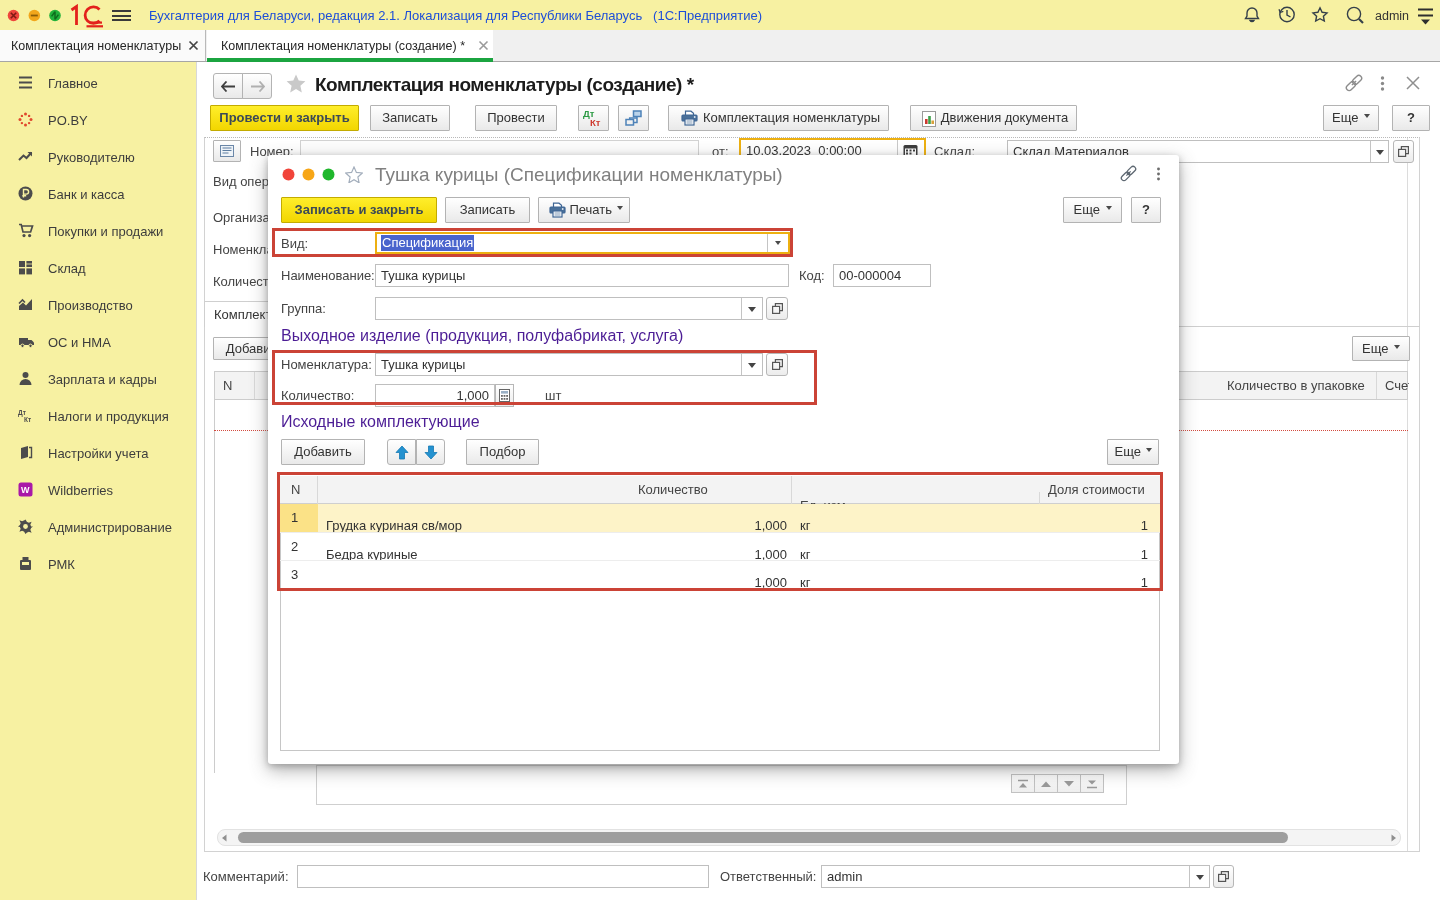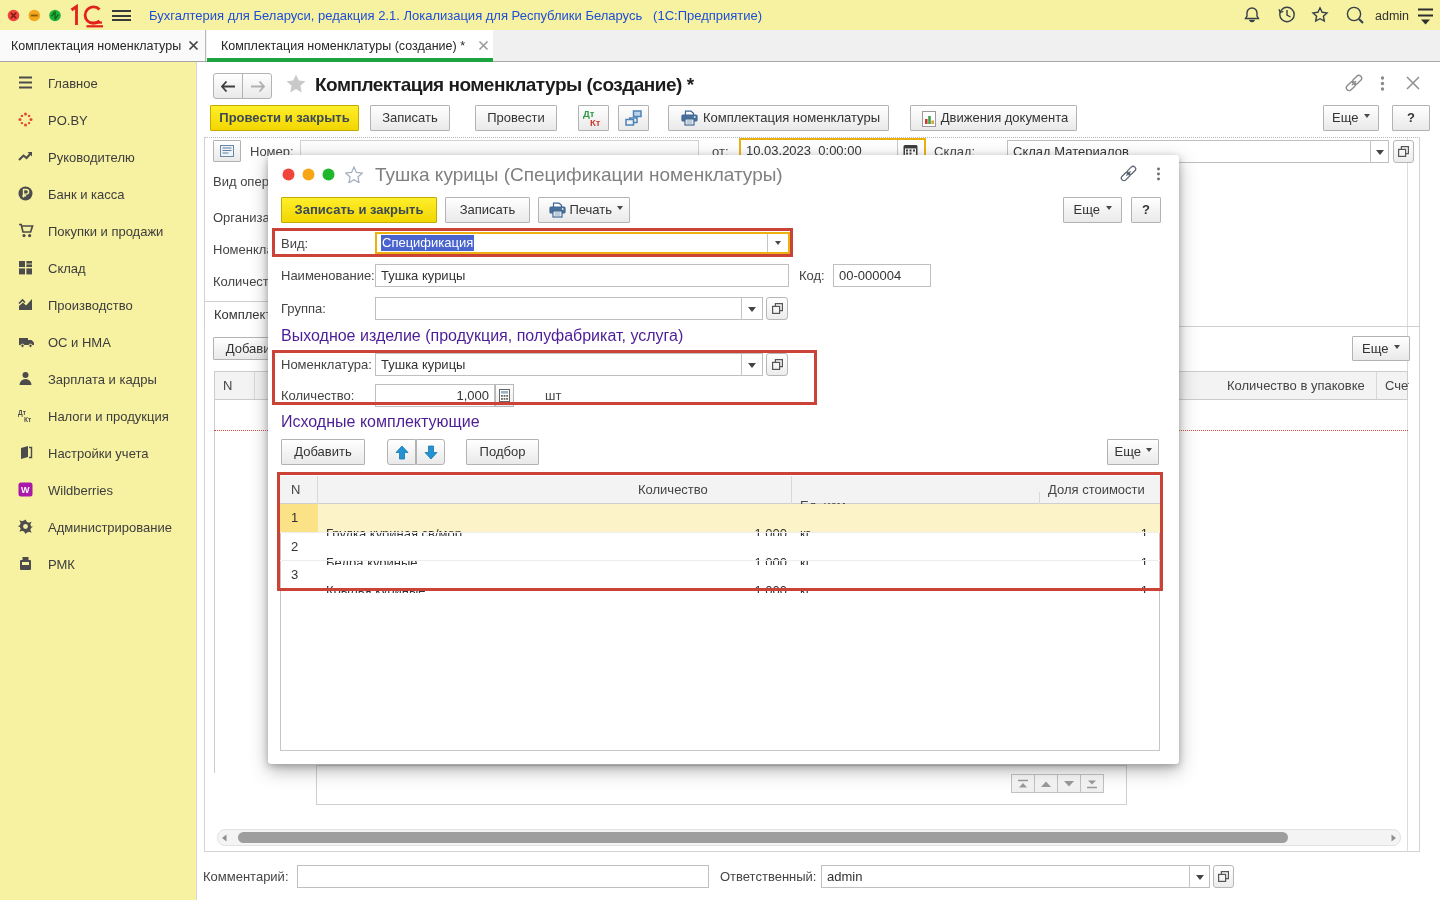--- a/index.html
+++ b/index.html
@@ -9,21 +9,21 @@
 .lbl { position:absolute; font-size:13px; color:#444; white-space:nowrap; }
 .btn { position:absolute; border:1px solid #b3b3b3; border-radius:1px; background:linear-gradient(#ffffff,#e9e9e9); color:#333; font-size:13px; text-align:center; white-space:nowrap; }
 .btn-y { background:linear-gradient(#ffee2b,#f2d600); border-color:#c3ab00; font-weight:bold; color:#3c4a56; }
 .inp { position:absolute; border:1px solid #bfbfbf; background:#fff; font-size:13px; padding:0 5px; white-space:nowrap; overflow:hidden; line-height:21px; }
 .redbox { position:absolute; border:3px solid #cb4336; z-index:40; }
 .grn { position:absolute; color:#4c1d95; font-size:16px; white-space:nowrap; }
 .caret { display:inline-block; width:0; height:0; border:3.5px solid transparent; border-top:4.5px solid #4a4a4a; vertical-align:middle; margin-bottom:2px; }
 .ddbtn { position:absolute; border-left:1px solid #c4c4c4; background:#fff; text-align:center; }
 .ddbtn i { display:inline-block; width:0; height:0; border:4px solid transparent; border-top:5px solid #444; margin-top:9px; }
 .openbtn { position:absolute; border:1px solid #b7b7b7; border-radius:3px; background:linear-gradient(#fff,#ececec); }
-.tbl-cell { position:absolute; overflow:hidden; white-space:nowrap; padding:16px 8px; line-height:28px; font-size:13px; color:#333; }
+.tbl-cell { position:absolute; overflow:hidden; white-space:nowrap; padding:8px 8px; line-height:28px; font-size:13px; color:#333; }
 .hdr-cell { position:absolute; overflow:hidden; white-space:nowrap; padding:0 8px; line-height:28px; font-size:13px; color:#444; border-right:1px solid #d8d8d8; }
 .navbtn { position:absolute; width:24px; height:19px; border:1px solid #c2c2c2; background:linear-gradient(#fdfdfd,#eee); text-align:center; }
 .mi { position:absolute; left:0; width:197px; height:37px; }
 .mi svg { position:absolute; left:18px; top:11px; }
 .mi span { position:absolute; left:48px; top:12px; font-size:13px; color:#3d3d3d; }
 </style></head>
 <body>
 <div id="page">
 
 <div class="ab" id="topbar" style="left:0;top:0;width:1440px;height:30px;background:#f7f1a2;">
@@ -474,21 +474,20 @@
   </div>
   <div class="ab trow" style="left:12px;top:377px;width:880px;height:28px;border-top:1px solid #ededed;">
     <div class="tbl-cell" style="left:0;top:0;width:38px;height:28px;padding:0 0 0 11px;">2</div>
     <div class="tbl-cell" style="left:38px;top:0;width:312px;height:28px;">Бедра куриные</div>
     <div class="tbl-cell" style="left:350px;top:0;width:162px;height:28px;text-align:right;padding-right:5px;">1,000</div>
     <div class="tbl-cell" style="left:512px;top:0;width:248px;height:28px;">кг</div>
     <div class="tbl-cell" style="left:760px;top:0;width:120px;height:28px;text-align:right;padding-right:12px;">1</div>
   </div>
   <div class="ab trow" style="left:12px;top:405px;width:880px;height:28px;border-top:1px solid #ededed;">
     <div class="tbl-cell" style="left:0;top:0;width:38px;height:28px;padding:0 0 0 11px;">3</div>
-    <div class="tbl-cell" style="left:38px;top:0;width:312px;height:28px;">Крылья куриные</div>
     <div class="tbl-cell" style="left:350px;top:0;width:162px;height:28px;text-align:right;padding-right:5px;">1,000</div>
     <div class="tbl-cell" style="left:512px;top:0;width:248px;height:28px;">кг</div>
     <div class="tbl-cell" style="left:760px;top:0;width:120px;height:28px;text-align:right;padding-right:12px;">1</div>
   </div>
   <div class="ab" style="left:12px;top:433px;width:880px;height:1px;background:#ededed;"></div>
 
   <div class="redbox" style="left:9px;top:317px;width:886px;height:119px;"></div>
 </div>
 
 </div>

